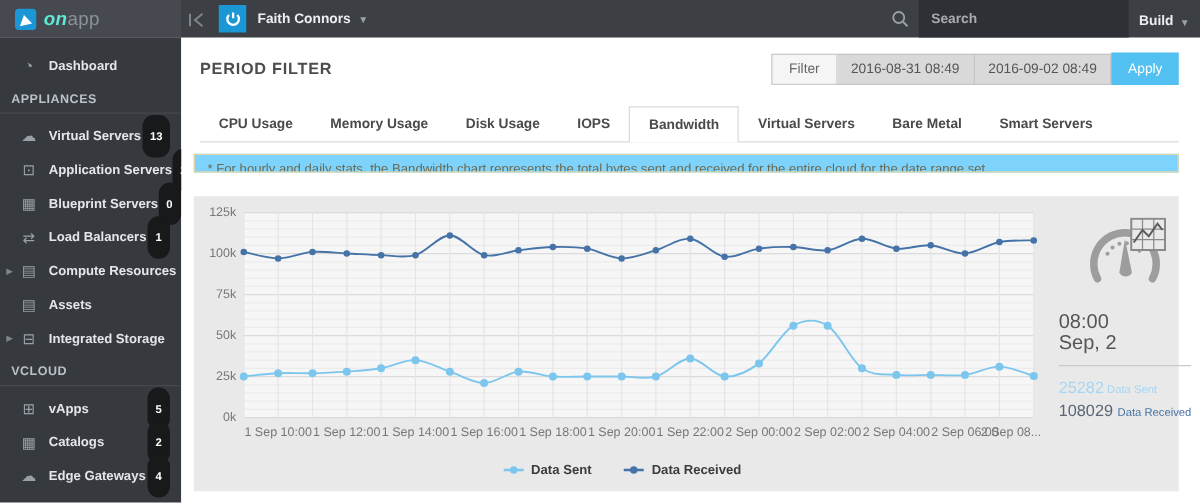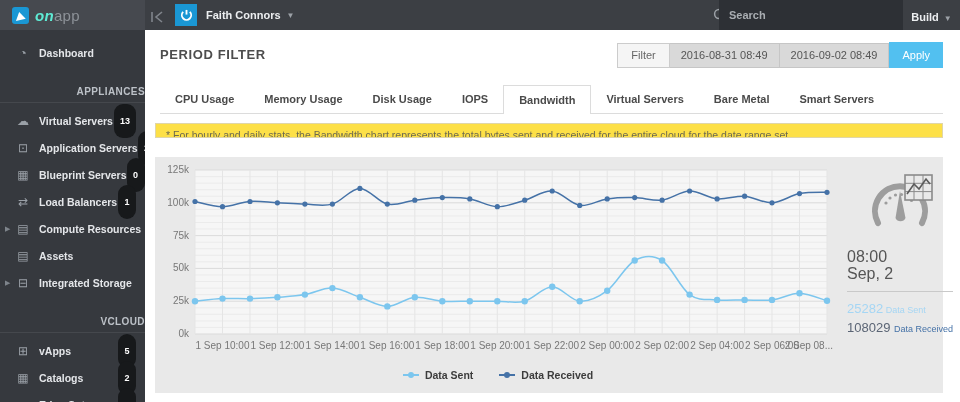--- a/index.html
+++ b/index.html
@@ -13,59 +13,59 @@
   .logo-mark{width:17px;height:17px;background:#1a97d4;border-radius:3px;position:relative;margin-right:6px;}
   .logo-mark:after{content:"";position:absolute;left:3px;top:5px;border-left:5px solid transparent;
     border-right:5px solid transparent;border-bottom:8px solid #fff;transform:rotate(-12deg);}
   .logo-on{color:#5eead4;font-weight:bold;font-size:15px;letter-spacing:.3px;font-style:italic;}
   .logo-app{color:#8d9298;font-size:15px;letter-spacing:.3px;}
   .collapse-btn{position:absolute;left:150px;top:9px;width:14px;height:12px;cursor:pointer;}
   .user-chip{position:absolute;left:175px;top:4px;display:flex;align-items:center;cursor:pointer;}
   .avatar{width:22px;height:22px;background:#1a97d4;display:flex;align-items:center;justify-content:center;margin-right:9px;}
   .user-name{color:#eceef0;font-size:11px;font-weight:bold;margin-right:6px;}
   .caret{color:#9ca1a7;font-size:8px;}
-  .searchbar{position:absolute;right:57px;top:0;width:184px;height:30px;background:#2d3035;
+  .searchbar{position:absolute;right:57px;top:0;width:168px;height:30px;background:#2d3035;
     display:flex;align-items:center;padding-left:10px;}
   .search-icon-wrap{position:absolute;right:233px;top:8px;}
   .search-text{color:#a9adb2;font-size:11px;font-weight:bold;}
   .build-btn{position:absolute;right:0;top:0;width:57px;height:23px;display:flex;align-items:flex-end;
     justify-content:center;color:#eceef0;font-size:11px;font-weight:bold;cursor:pointer;background:#3c3f44;}
   .build-btn .caret{margin-left:5px;}
 
   
   .sidebar{position:absolute;left:0;top:30px;width:145px;bottom:0;background:#36393e;padding-top:9px;}
   .side-item{height:27px;display:flex;align-items:center;padding:0 9px 0 5px;cursor:pointer;}
   .expander{width:9px;color:#7e848b;font-size:7px;flex:none;}
   .side-icon{width:18px;color:#9aa0a7;font-size:12px;text-align:center;margin-right:7px;flex:none;line-height:1;}
   .side-label{flex:1;color:#e4e6e9;font-size:10.5px;font-weight:bold;white-space:nowrap;}
   .side-badge{background:#17191b;color:#fff;font-size:9px;font-weight:bold;padding:12px 6px;
     border-radius:9px;min-width:18px;text-align:center;flex:none;}
   .side-header{height:25px;line-height:27px;color:#bcc1c7;font-size:10px;font-weight:bold;
-    padding-left:9px;letter-spacing:.4px;border-bottom:1px solid #45484d;margin:12px 0 4px 0;text-align:right;}
+    padding-left:9px;letter-spacing:.4px;border-bottom:1px solid #45484d;margin:0 0 4px 0;}
 
   
   .main{position:absolute;left:145px;top:30px;right:0;bottom:0;background:#fff;}
   .pf-title{position:absolute;left:15px;top:17px;font-size:13px;font-weight:bold;color:#4d4d4d;letter-spacing:.6px;}
   .filter-bar{position:absolute;right:17px;top:12px;height:26px;display:flex;align-items:center;}
   .btn-filter{height:25px;padding:0 13px;background:#f5f5f5;border:1px solid #ccc;font-size:11px;
     color:#666;line-height:23px;cursor:pointer;}
   .date-field{height:25px;padding:0 11px;background:#d9d9d9;border:1px solid #c6c6c6;border-left:none;
     font-size:11px;color:#555;line-height:23px;cursor:pointer;}
   .tz{display:flex;align-items:center;margin:0 11px 0 13px;cursor:pointer;}
   .checkbox{width:13px;height:13px;background:#b3b3b3;border:1px solid #9f9f9f;border-radius:2px;margin-right:8px;}
   .tz-label{font-size:11px;color:#636363;}
   .btn-apply{height:26px;padding:0 13px;background:#52c0f0;color:#fff;font-size:11px;line-height:26px;
     border:none;cursor:pointer;}
 
   .tabs{position:absolute;left:15px;right:17px;top:55px;height:29px;border-bottom:1px solid #dcdcdc;
     display:flex;align-items:flex-end;}
   .tab{padding:0 15px;height:28px;line-height:28px;font-size:11px;font-weight:bold;color:#4a4a4a;cursor:pointer;}
   .tab.active{background:#fff;border:1px solid #dcdcdc;border-bottom:none;height:29px;margin-bottom:-1px;line-height:29px;}
 
-  .notice{position:absolute;left:10px;right:17px;top:93px;height:15px;background:#fde047;
+  .notice{position:absolute;left:10px;right:17px;top:93px;height:15px;background:#7dd3fc;
     border:1px solid #e0d6a8;color:#6d6a50;font-size:10.5px;line-height:23px;padding-left:10px;
     white-space:nowrap;overflow:hidden;}
 
   .panel{position:absolute;left:10px;right:17px;top:127px;bottom:9px;background:#e9e9e9;display:flex;padding:5px 4px 0 4px;}
   .chart-col{width:678px;flex:none;}
   .legend{height:22px;display:flex;justify-content:center;align-items:center;gap:26px;}
   .legend-item{display:flex;align-items:center;cursor:pointer;}
   .lline{width:16px;height:2px;position:relative;margin-right:6px;}
   .ldot{position:absolute;left:5px;top:-2px;width:6px;height:6px;border-radius:50%;}
   .llabel{font-size:10.5px;font-weight:bold;color:#3c3c3c;}

